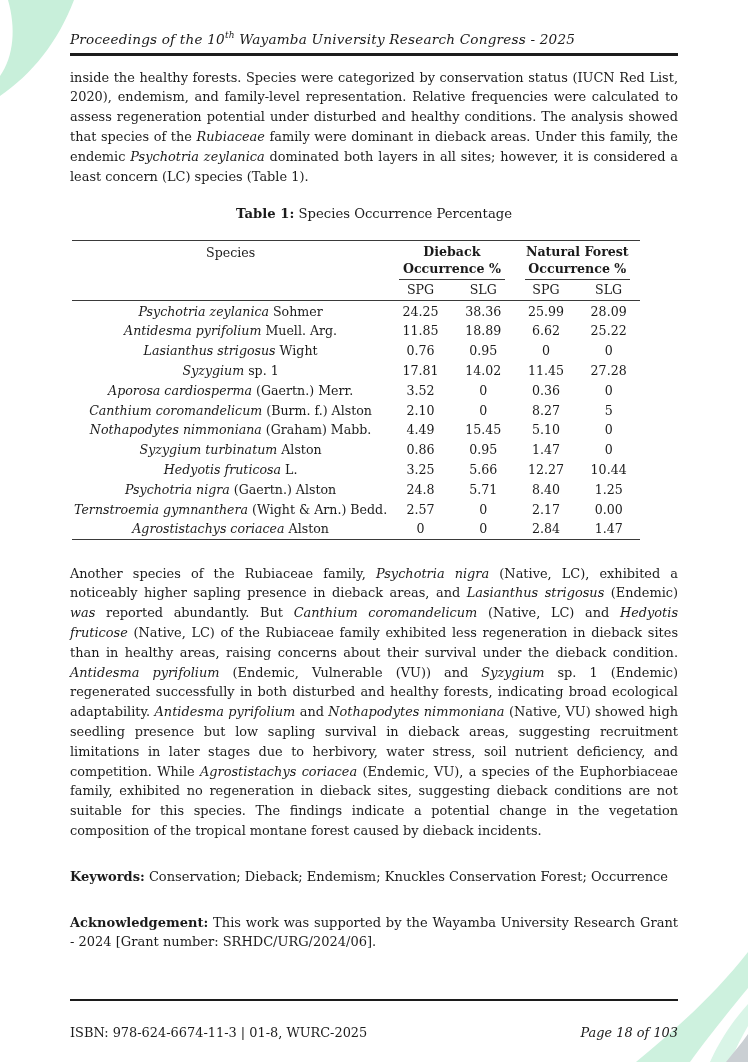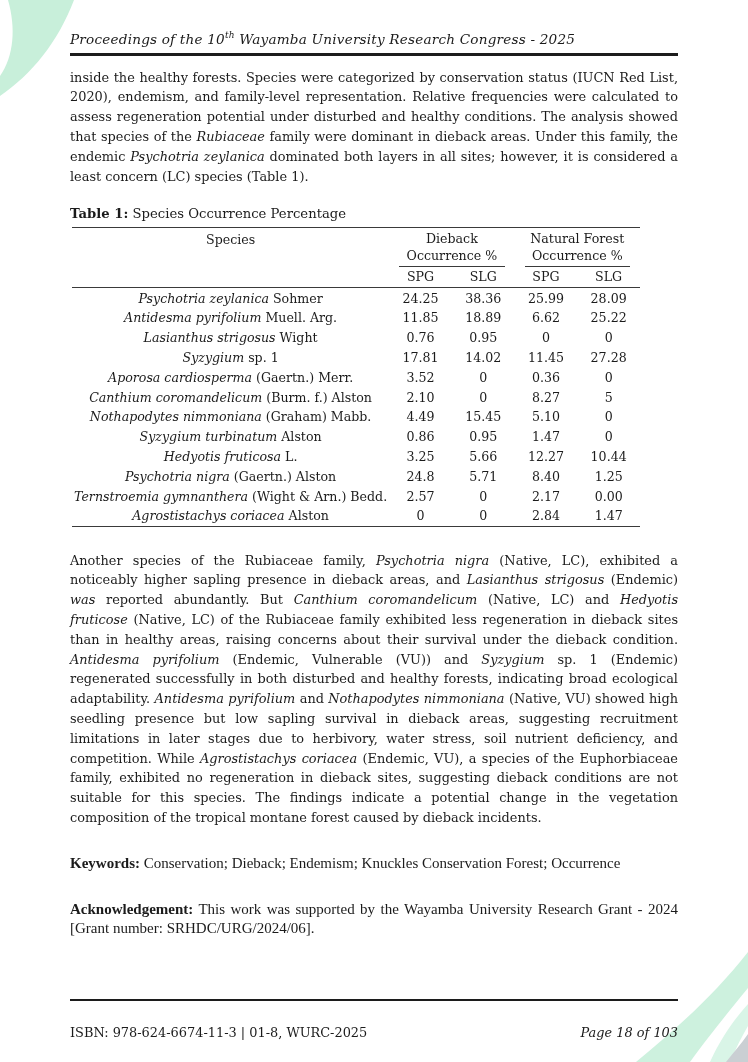--- a/index.html
+++ b/index.html
@@ -16,41 +16,41 @@
 
   .running-head { font-style:italic; font-size:13.6px; letter-spacing:0.2px; }
   .running-head sup { font-size:9px; font-style:italic; }
   .head-rule { margin-top:6px; height:3px; border-top:2px solid #1c1c1c; border-bottom:1px solid #1c1c1c; }
 
   p.body { font-size:12.9px; line-height:19.8px; text-align:justify; }
   .p1 { margin-top:12px; }
   .p2 { margin-top:24px; }
   p.body em, .sp-it { font-style:italic; }
 
-  .tbl-caption { margin-top:20px; font-size:13.2px; }
+  .tbl-caption { margin-top:20px; text-align:center; font-size:13.2px; }
   .tbl-caption b { font-weight:bold; }
 
   table.species {
-    margin-top:6px; margin-left:2px;
+    margin-top:19px; margin-left:2px;
     width:568px;
     border-collapse:collapse;
     font-size:12.6px;
     border-top:1.5px solid #3a3a3a;
   }
   table.species th { font-weight:normal; vertical-align:top; }
   th.species-h { width:52%; text-align:center; padding-top:4px; border-bottom:1px solid #3a3a3a; }
   th.group-h { padding-top:3px; }
-  .group-box { border-bottom:1px solid #3a3a3a; margin:0 10px; padding-bottom:2px; line-height:16.5px; }
+  .group-box { border-bottom:1px solid #3a3a3a; margin:0 10px; padding-bottom:2px; line-height:16.5px;font-weight:bold; }
   tr.sub th { text-align:center; padding:2px 0 3px 0; border-bottom:1px solid #3a3a3a; width:12%; }
   tbody td { padding:2.4px 2px; }
   td.sp-name { text-align:center; white-space:nowrap; overflow:hidden; }
   td.num { text-align:center; }
   tbody tr:last-child td { border-bottom:1.5px solid #3a3a3a; }
 
-  .kv { margin-top:26px; font-size:15px; line-height:19.8px; text-align:justify;font-family:Liberation Serif, serif; }
+  .kv { margin-top:26px; font-size:13px; line-height:19.8px; text-align:justify; }
   .kv b { font-weight:bold; }
   .ack { }
 
   .footer {
     position:absolute; left:70px; right:70px; top:999px; z-index:1;
     border-top:2px solid #1c1c1c;
     padding-top:24px;
     display:flex; justify-content:space-between;
     font-size:12.9px;
   }

